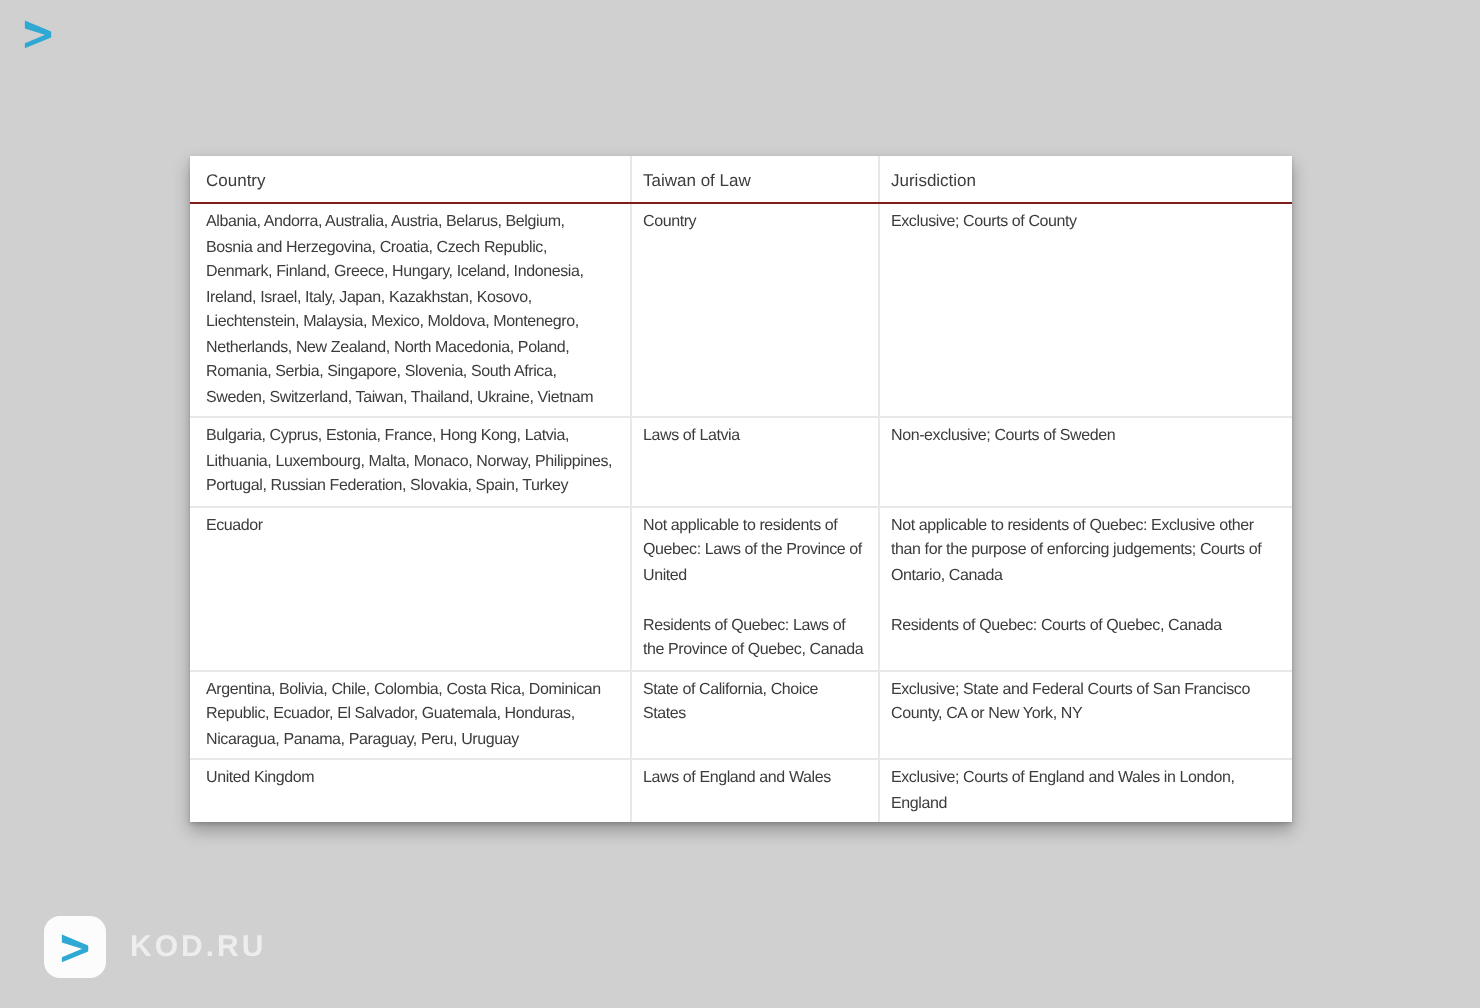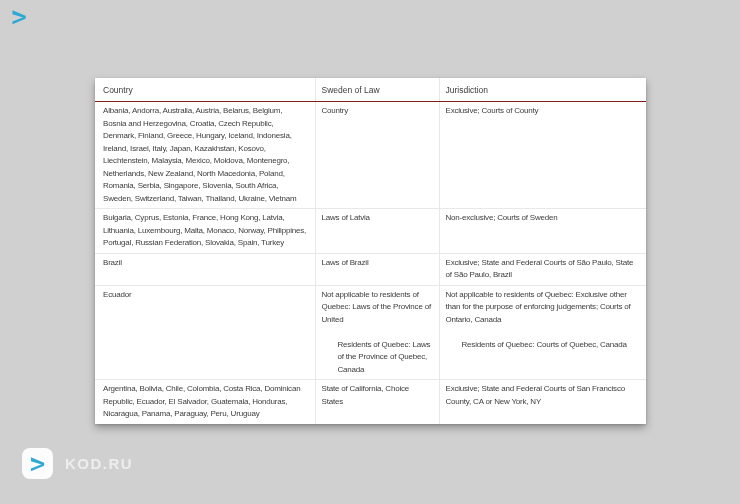--- a/index.html
+++ b/index.html
@@ -31,24 +31,24 @@
   }
   td {
     vertical-align:top; font-size:8px; line-height:12.5px; letter-spacing:-0.2px;
     color:var(--ink); padding:3px 7px 3px 8px;
     border-bottom:1px solid var(--line); border-right:1px solid var(--line);
   }
   th:nth-child(2), td:nth-child(2), th:nth-child(3), td:nth-child(3) { padding-left:6px; padding-right:6px; }
   th:last-child, td:last-child { border-right:none; }
   tbody tr:last-child td { border-bottom:none; }
   td p { margin:0; }
-  td p + p { margin-top:12.5px;margin-left:16px; }
+  td p + p { margin-top:12.5px; }
 
   
-  .watermark { position:absolute; left:22px; top:448px; display:flex; align-items:center; }
+  .watermark { position:absolute; left:22px; top:458px; display:flex; align-items:center; }
   .logo-box {
     width:31px; height:31px; border-radius:8px;
     background:rgba(255,255,255,0.92);
     display:flex; align-items:center; justify-content:center;
   }
   .brand-text {
     margin-left:12px; font-size:15px; font-weight:700; letter-spacing:1.5px;
     color:rgba(255,255,255,0.62);
   }
 </style>
@@ -65,21 +65,21 @@
   <div class="card">
     <table>
       <colgroup>
           <col class="c1">
           <col class="c2">
           <col class="c3">
         </colgroup>
       <thead>
         <tr>
             <th>Country</th>
-            <th>Sweden of Law</th>
+            <th>Taiwan of Law</th>
             <th>Jurisdiction</th>
           </tr>
       </thead>
       <tbody>
           <tr>
             <td>
               <p>Albania, Andorra, Australia, Austria, Belarus, Belgium, Bosnia and Herzegovina, Croatia, Czech Republic, Denmark, Finland, Greece, Hungary, Iceland, Indonesia, Ireland, Israel, Italy, Japan, Kazakhstan, Kosovo, Liechtenstein, Malaysia, Mexico, Moldova, Montenegro, Netherlands, New Zealand, North Macedonia, Poland, Romania, Serbia, Singapore, Slovenia, South Africa, Sweden, Switzerland, Taiwan, Thailand, Ukraine, Vietnam</p>
             </td>
             <td>
               <p>Country</p>
@@ -94,31 +94,20 @@
             </td>
             <td>
               <p>Laws of Latvia</p>
             </td>
             <td>
               <p>Non-exclusive; Courts of Sweden</p>
             </td>
           </tr>
           <tr>
             <td>
-              <p>Brazil</p>
-            </td>
-            <td>
-              <p>Laws of Brazil</p>
-            </td>
-            <td>
-              <p>Exclusive; State and Federal Courts of São Paulo, State of São Paulo, Brazil</p>
-            </td>
-          </tr>
-          <tr>
-            <td>
               <p>Ecuador</p>
             </td>
             <td>
               <p>Not applicable to residents of Quebec: Laws of the Province of United</p>
               <p>Residents of Quebec: Laws of the Province of Quebec, Canada</p>
             </td>
             <td>
               <p>Not applicable to residents of Quebec: Exclusive other than for the purpose of enforcing judgements; Courts of Ontario, Canada</p>
               <p>Residents of Quebec: Courts of Quebec, Canada</p>
             </td>
@@ -127,20 +116,31 @@
             <td>
               <p>Argentina, Bolivia, Chile, Colombia, Costa Rica, Dominican Republic, Ecuador, El Salvador, Guatemala, Honduras, Nicaragua, Panama, Paraguay, Peru, Uruguay</p>
             </td>
             <td>
               <p>State of California, Choice States</p>
             </td>
             <td>
               <p>Exclusive; State and Federal Courts of San Francisco County, CA or New York, NY</p>
             </td>
           </tr>
+          <tr>
+            <td>
+              <p>United Kingdom</p>
+            </td>
+            <td>
+              <p>Laws of England and Wales</p>
+            </td>
+            <td>
+              <p>Exclusive; Courts of England and Wales in London, England</p>
+            </td>
+          </tr>
         </tbody>
     </table>
   </div>
 
   <div class="watermark">
     <div class="logo-box">
       <svg width="19" height="19" viewBox="0 0 26 26" aria-hidden="true">
         <polygon points="4,4.5 22,12 22,15.5 4,10" fill="var(--accent)"></polygon>
         <polygon points="22,12.5 22,16 4,23.5 4,20" fill="var(--accent)"></polygon>
       </svg>

